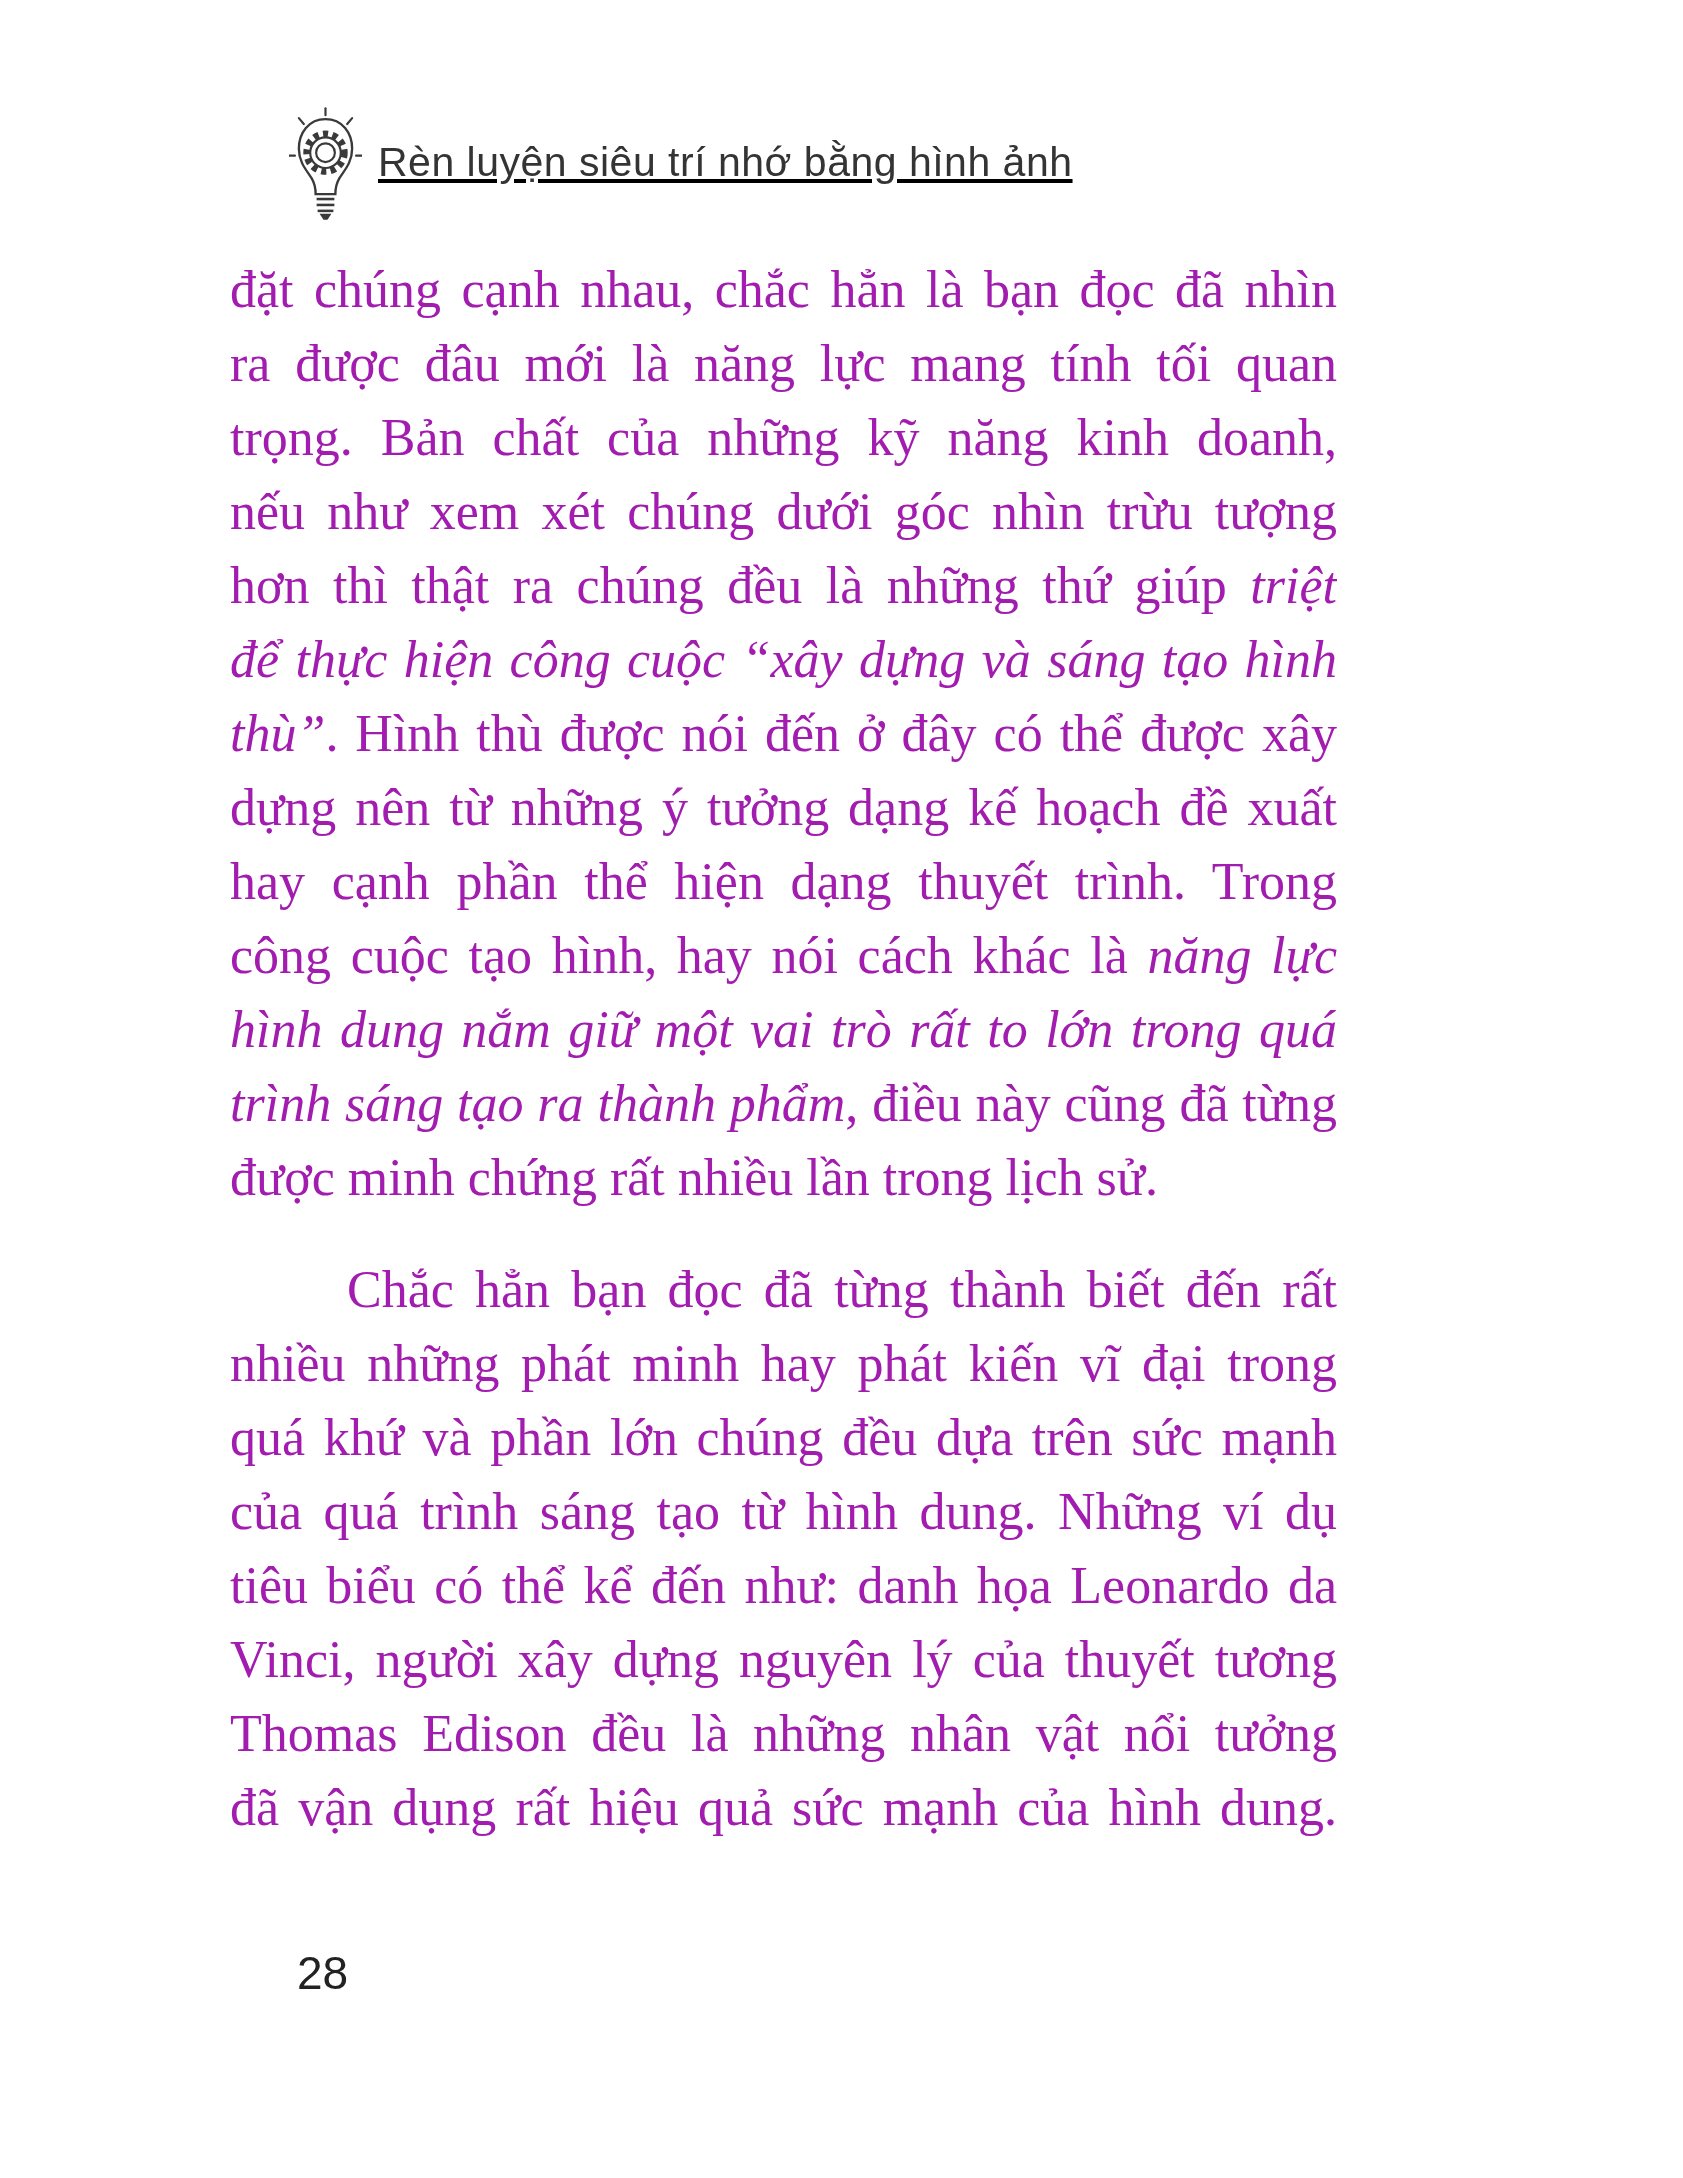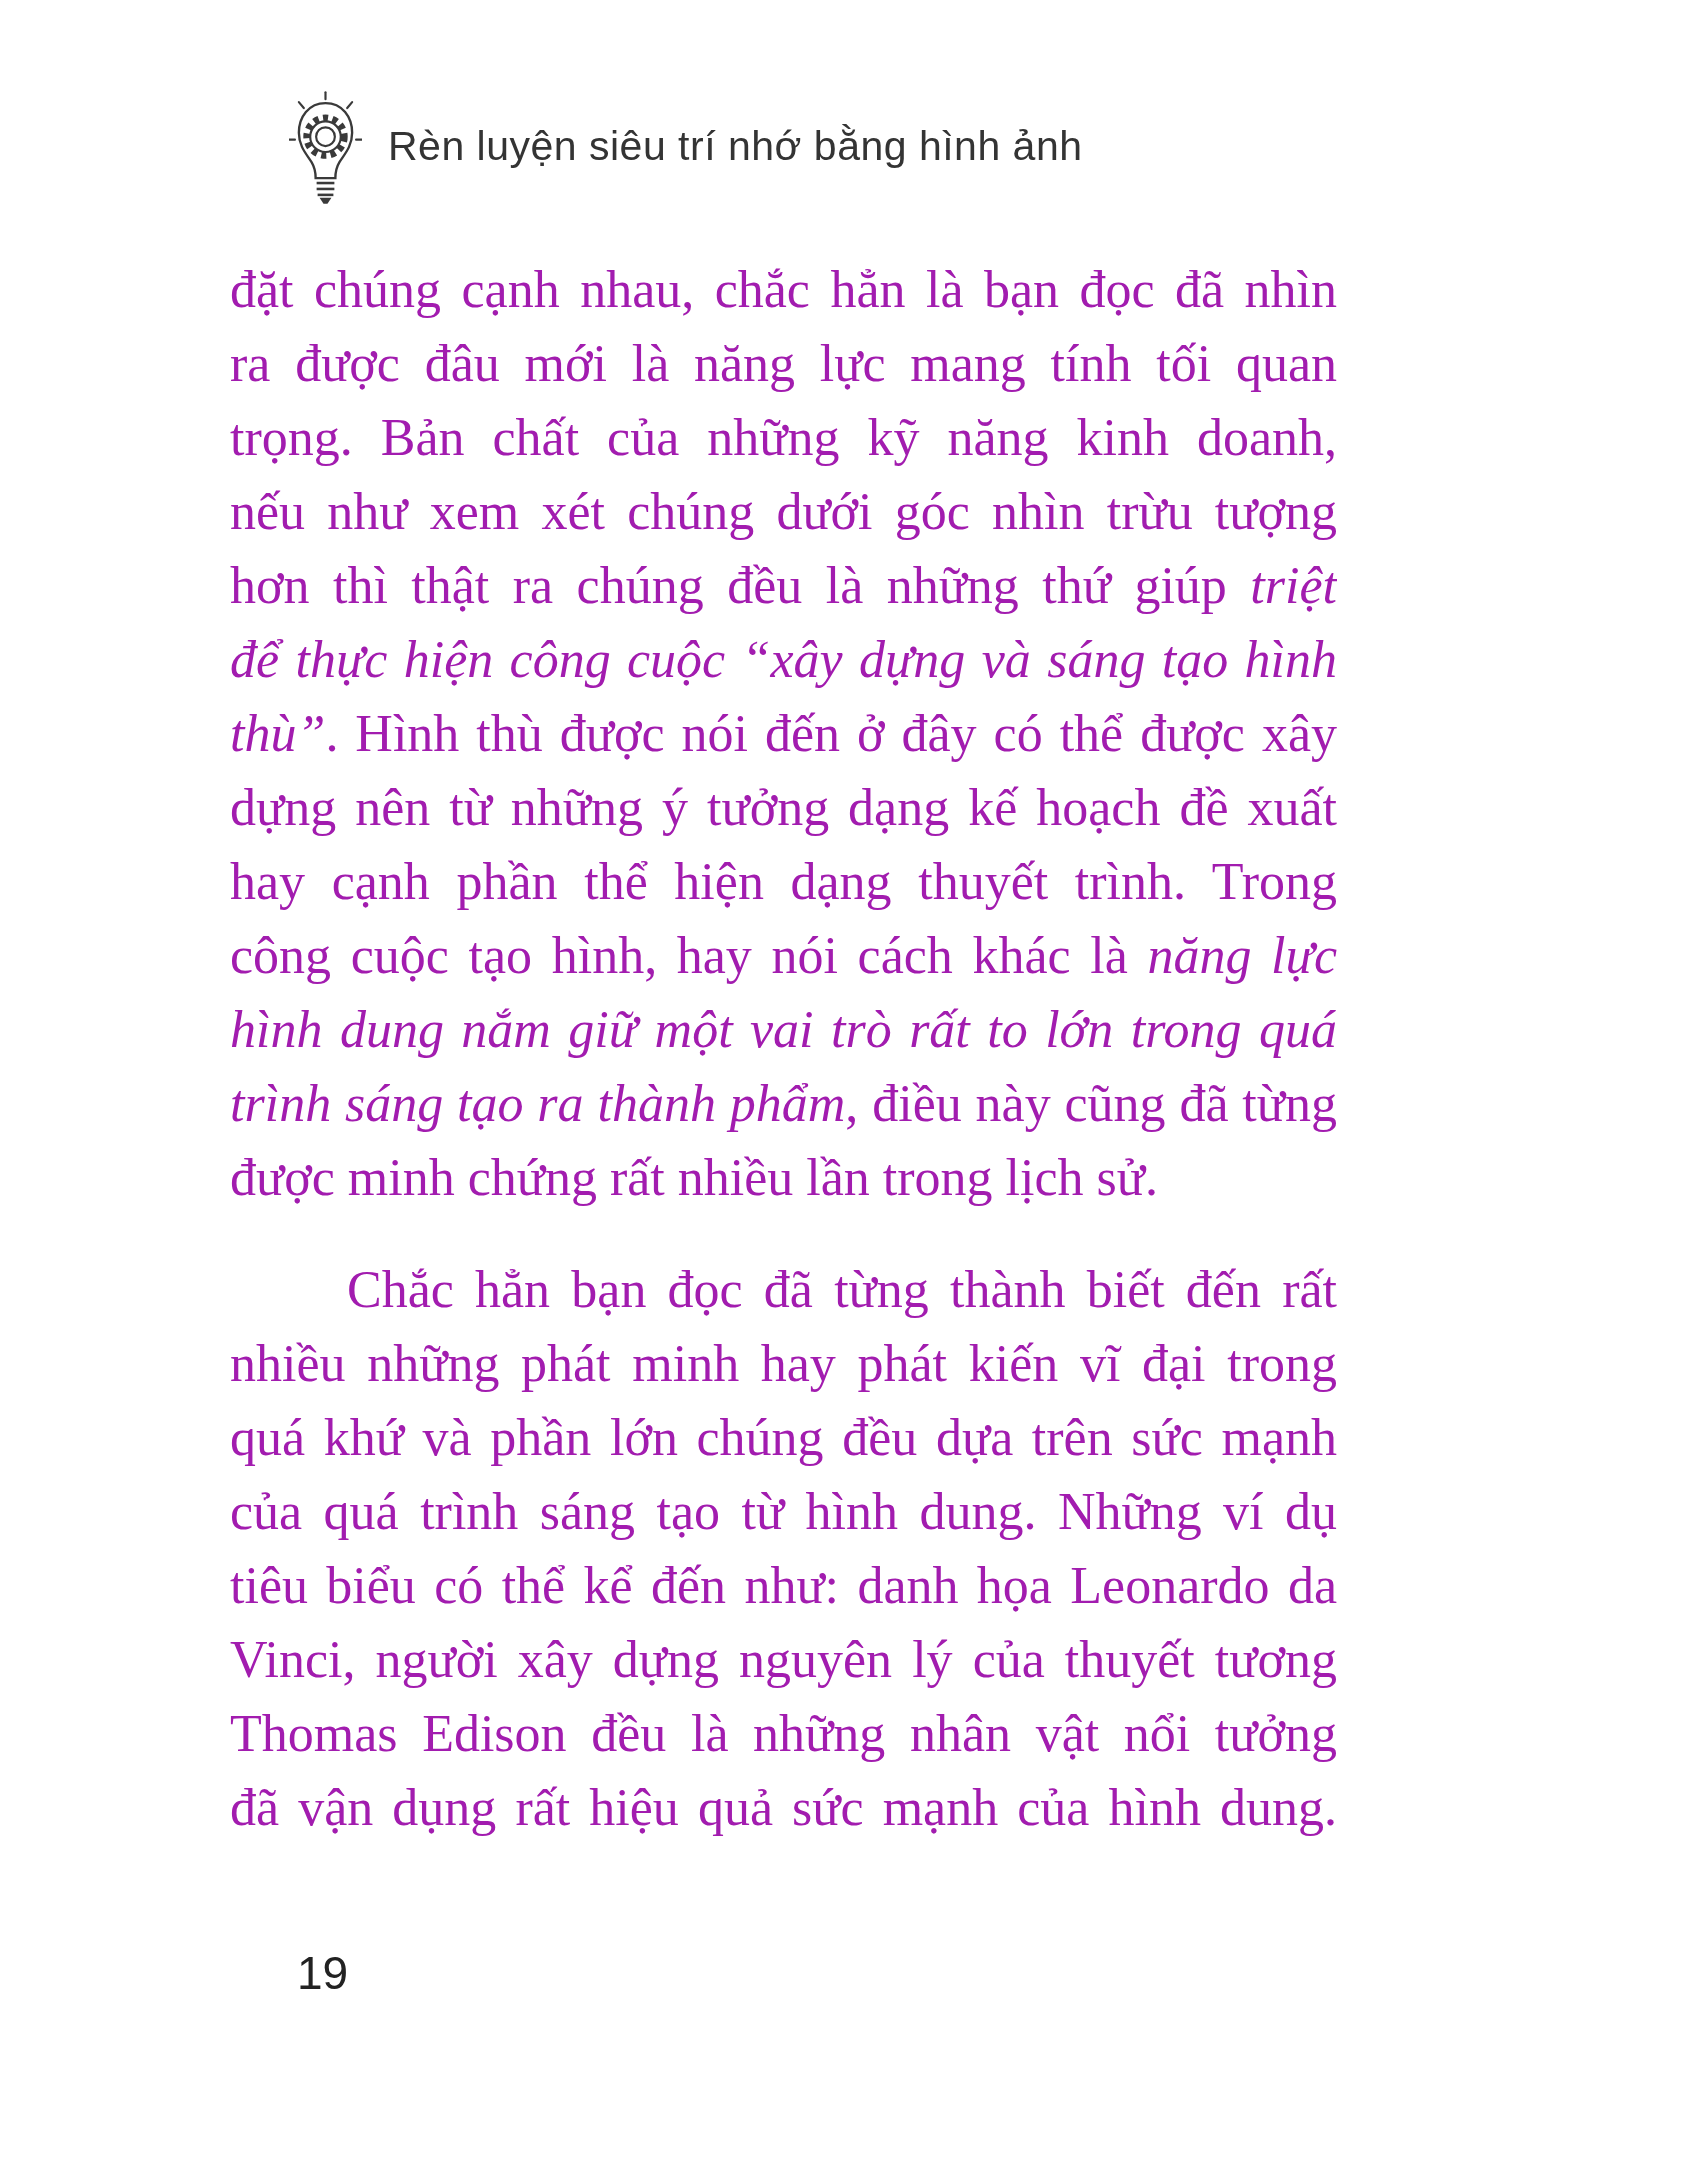--- a/index.html
+++ b/index.html
@@ -7,24 +7,25 @@
     width: 1683px; height: 2178px;
     background: #ffffff;
     position: relative;
     font-family: "Liberation Serif", serif;
     overflow: hidden;
   }
 
   
   .page-header {
     position: absolute;
-    left: 289px; top: 91px;
+    left: 289px; top: 107px;
     display: flex;
     align-items: center;
-    gap: 26px;
+    gap: 16px;
+    text-decoration: underline;
   }
   .header-icon { width: 73px; height: 117px; flex: 0 0 auto; }
   .header-icon svg { display: block; }
   .header-title {
     font-family: "Liberation Sans", sans-serif;
     font-size: 41px;
     color: #343434;
     letter-spacing: 0.5px;
     white-space: nowrap;
     padding-bottom: 6px;
@@ -111,14 +112,14 @@
       <div class="text-line justify"><span class="seg-roman">nhiều những phát minh hay phát kiến vĩ đại trong</span></div>
       <div class="text-line justify"><span class="seg-roman">quá khứ và phần lớn chúng đều dựa trên sức mạnh</span></div>
       <div class="text-line justify"><span class="seg-roman">của quá trình sáng tạo từ hình dung. Những ví dụ</span></div>
       <div class="text-line justify"><span class="seg-roman">tiêu biểu có thể kể đến như: danh họa Leonardo da</span></div>
       <div class="text-line justify"><span class="seg-roman">Vinci, người xây dựng nguyên lý của thuyết tương</span></div>
       <div class="text-line justify"><span class="seg-roman">Thomas Edison đều là những nhân vật nổi tưởng</span></div>
       <div class="text-line justify"><span class="seg-roman">đã vận dụng rất hiệu quả sức mạnh của hình dung.</span></div>
     </div>
   </div>
 
-<div class="page-number">19</div>
+<div class="page-number">28</div>
 
 
 </body></html>

